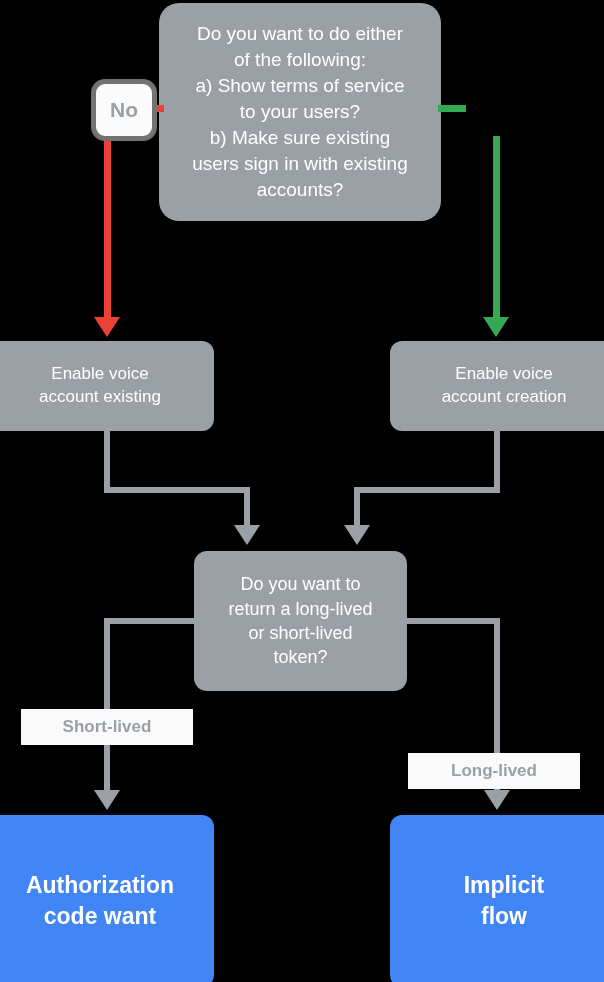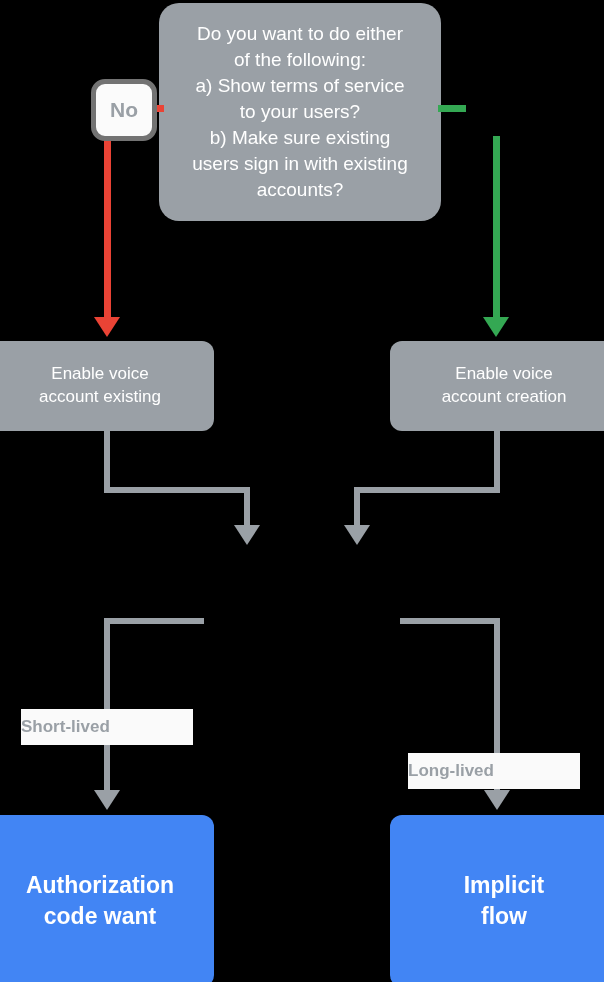--- a/index.html
+++ b/index.html
@@ -120,20 +120,21 @@
   }
   #node-authcode .node-text,
   #node-implicit .node-text { font-size: 23px; line-height: 1.33; }
 
   
   .edge-label {
     position: absolute;
     box-sizing: border-box;
     display: flex;
     align-items: center;
+    justify-content: center;
     background: #fafafa;
     color: #9aa0a6;
     font-size: 17px;
     font-weight: bold;
     z-index: 5;
   }
   #label-short {
     left: 21px;
     top: 709px;
     width: 172px;
@@ -210,20 +211,26 @@
   <div class="seg" style="left:104px; top:487px; width:146px; height:6px;"></div>
 
   <div class="seg" style="left:244px; top:487px; width:6px; height:42px;"></div>
   <div class="arrowhead" style="left:234px; top:525px;"></div>
 
   <div class="seg" style="left:494px; top:431px; width:6px; height:61px;"></div>
   <div class="seg" style="left:354px; top:487px; width:146px; height:6px;"></div>
   <div class="seg" style="left:354px; top:487px; width:6px; height:42px;"></div>
   <div class="arrowhead" style="left:344px; top:525px;"></div>
 
+  <div class="node node-gray" id="question-token">
+    <div class="node-text">Do you want to
+return a long-lived
+or short-lived
+token?</div>
+  </div>
 
   <div class="seg" style="left:104px; top:618px; width:100px; height:6px;"></div>
   <div class="seg" style="left:104px; top:618px; width:6px; height:186px;"></div>
   <div class="arrowhead" style="left:94px; top:790px;"></div>
 
   <div class="edge-label" id="label-short">
     <span>Short-lived</span>
   </div>
 
   <div class="seg" style="left:400px; top:618px; width:100px; height:6px;"></div>

